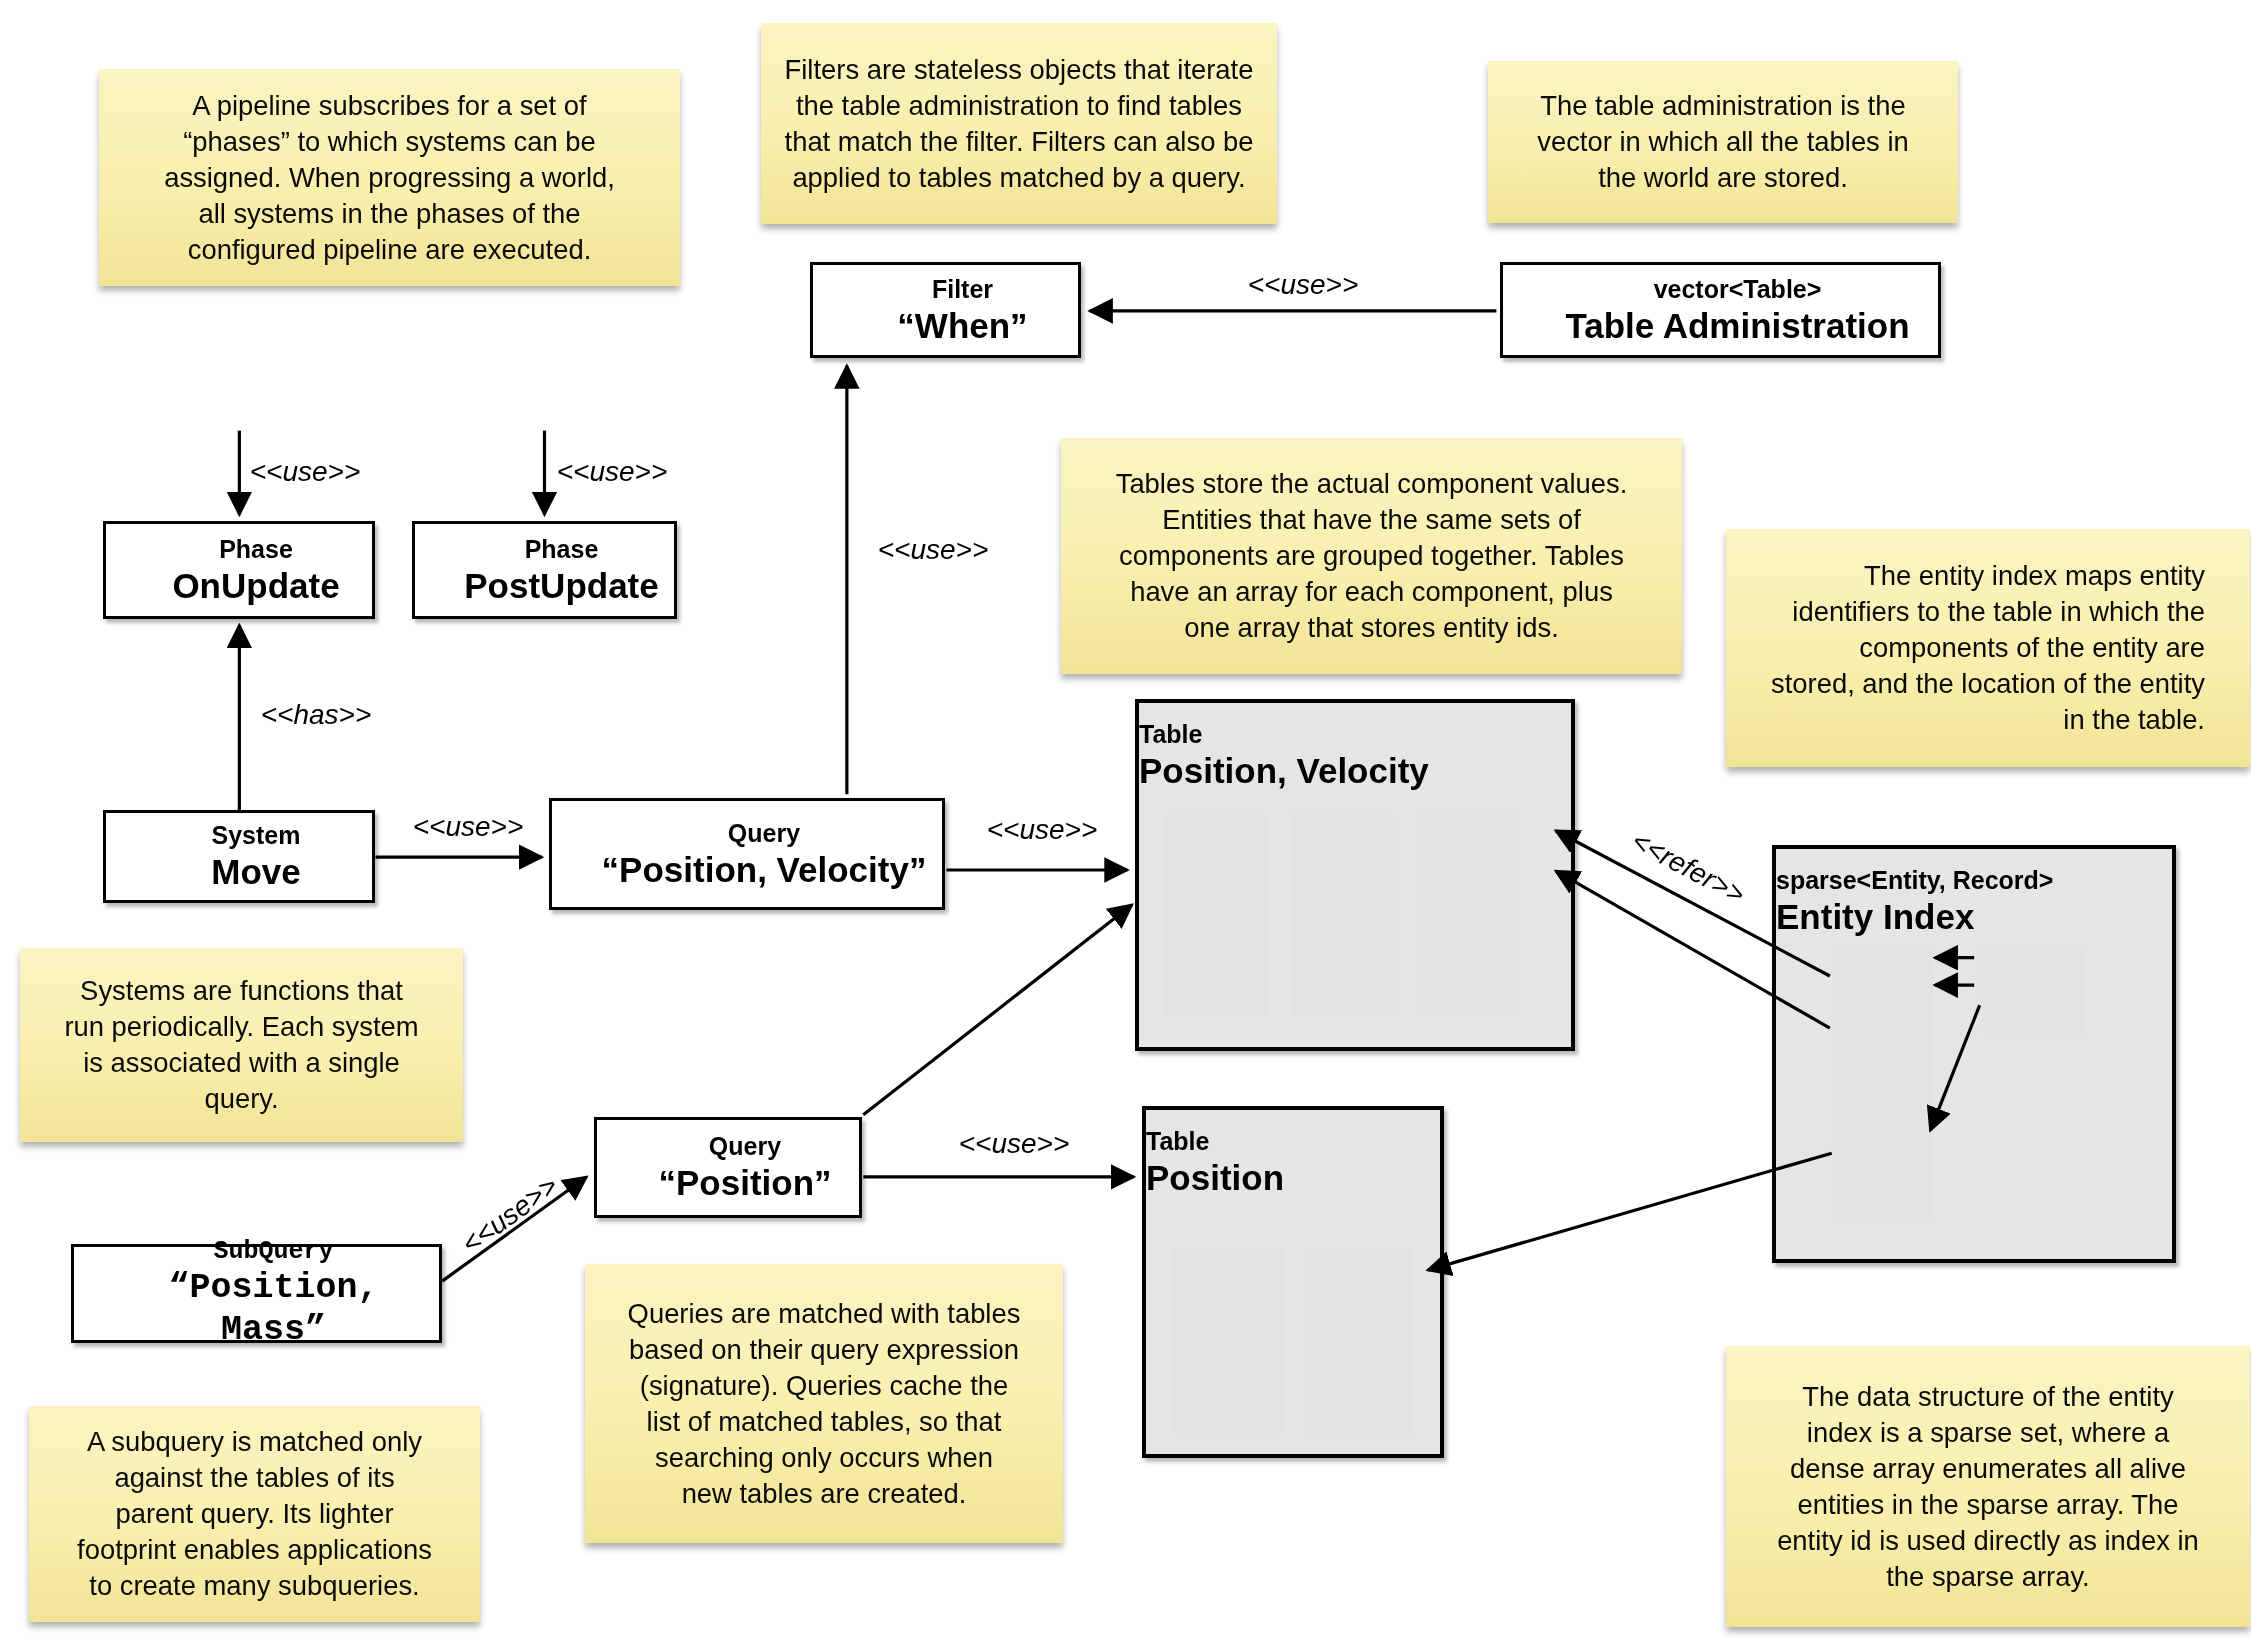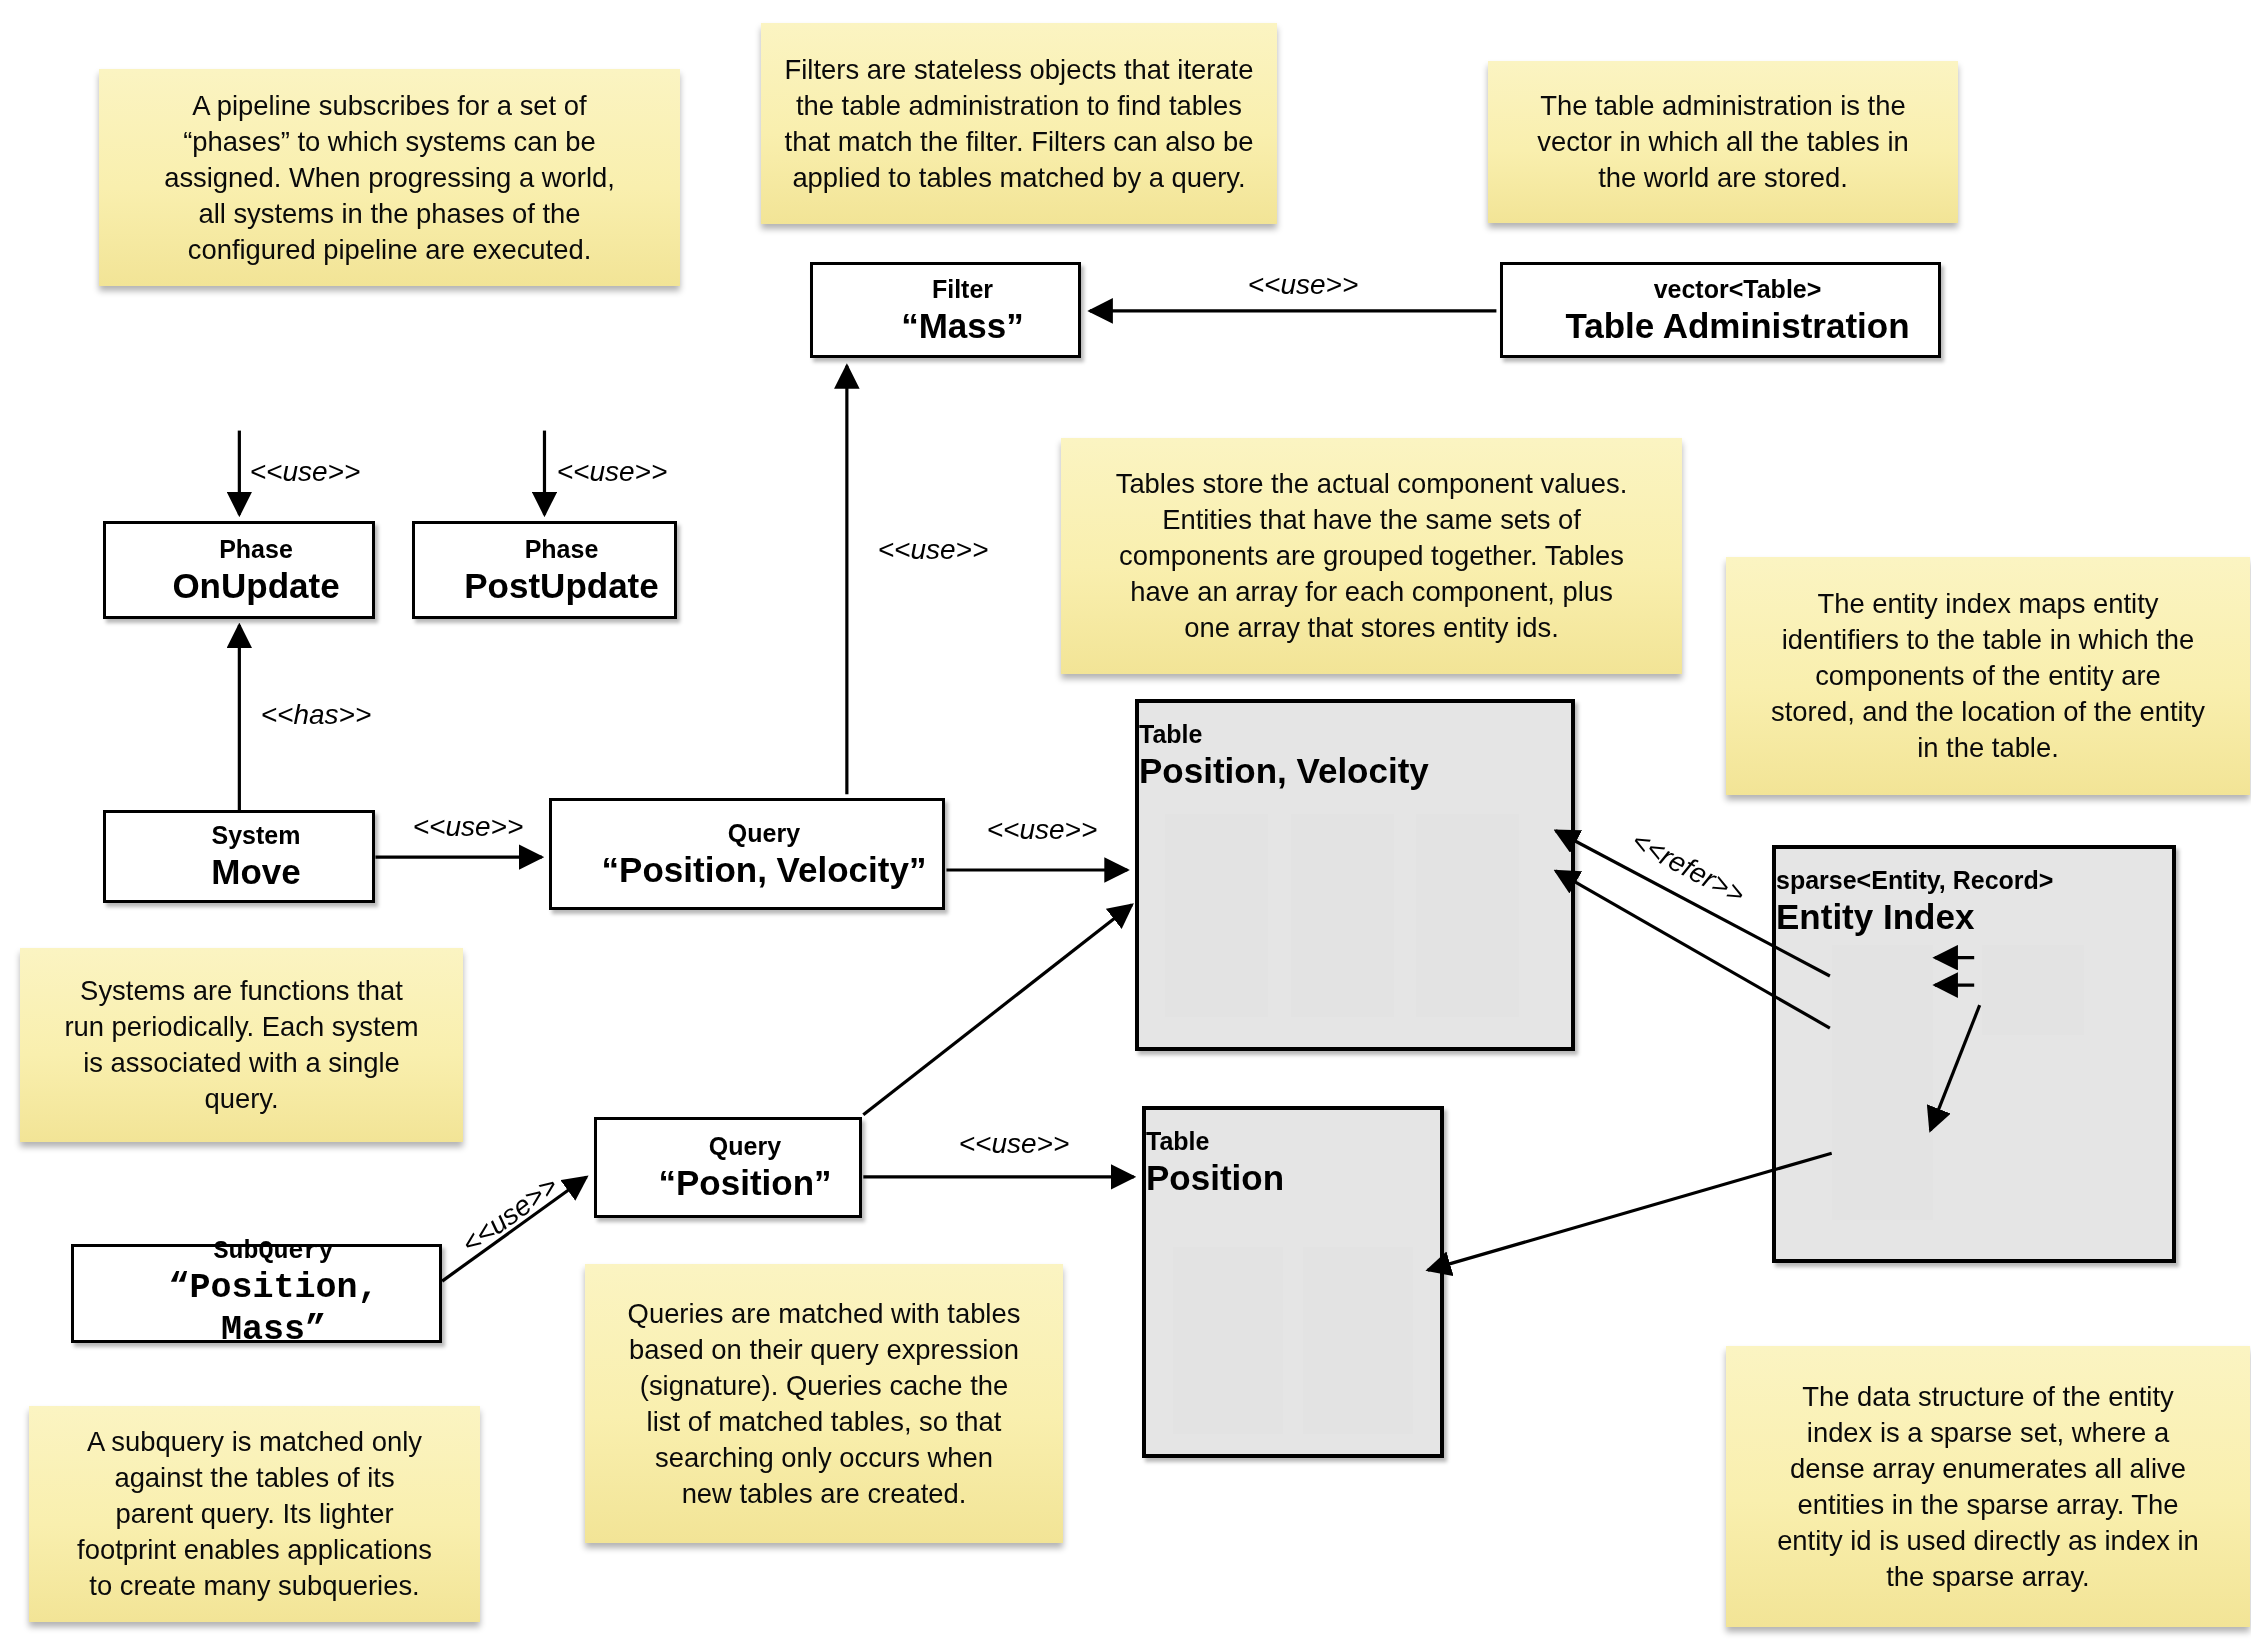--- a/index.html
+++ b/index.html
@@ -8,21 +8,21 @@
 
   
   .note{position:absolute;display:flex;align-items:center;justify-content:center;
         text-align:center;white-space:pre-line;font-size:27.4px;line-height:36px;color:#0a0a0a;
         background:linear-gradient(180deg,#fbf4c2 0%,#f9efae 55%,#f2e496 100%);
         box-shadow:0 4.6px 6.4px rgba(0,0,0,0.30);padding:9.1px 12.8px;box-sizing:border-box;}
   .n1{left:99px;top:69px;width:581px;height:217px;}
   .n2{left:761px;top:23px;width:516px;height:201px;}
   .n3{left:1488px;top:61px;width:470px;height:162px;}
   .n4{left:1061px;top:438px;width:621px;height:236px;}
-  .n5{left:1726px;top:557px;width:524px;height:238px;}
+  .n5{left:1726px;top:529px;width:524px;height:238px;text-align:right;}
   .n6{left:20px;top:948px;width:443px;height:194px;}
   .n7{left:585px;top:1264px;width:478px;height:279px;}
   .n8{left:29px;top:1406px;width:451px;height:216px;}
   .n9{left:1726px;top:1346px;width:524px;height:281px;}
 
   
   .box{position:absolute;background:#fff;border:3.7px solid #000;box-sizing:border-box;
        display:flex;flex-direction:column;align-items:center;justify-content:center;
        text-align:center;box-shadow:2.7px 3.7px 3.7px rgba(0,0,0,0.28);z-index:1;padding-left:34px;}
   .box .t{font-size:25px;font-weight:bold;line-height:31px;}
@@ -118,21 +118,21 @@
   <div class="box b-phaseon">
     <div class="t">Phase</div>
     <div class="v">OnUpdate</div>
   </div>
   <div class="box b-phasepost">
     <div class="t">Phase</div>
     <div class="v">PostUpdate</div>
   </div>
   <div class="box b-filter">
     <div class="t">Filter</div>
-    <div class="v">“Mass”</div>
+    <div class="v">“When”</div>
   </div>
   <div class="box b-tadmin">
     <div class="t">vector&lt;Table&gt;</div>
     <div class="v">Table Administration</div>
   </div>
   <div class="box b-sysmove">
     <div class="t">System</div>
     <div class="v">Move</div>
   </div>
   <div class="box b-querypv">

